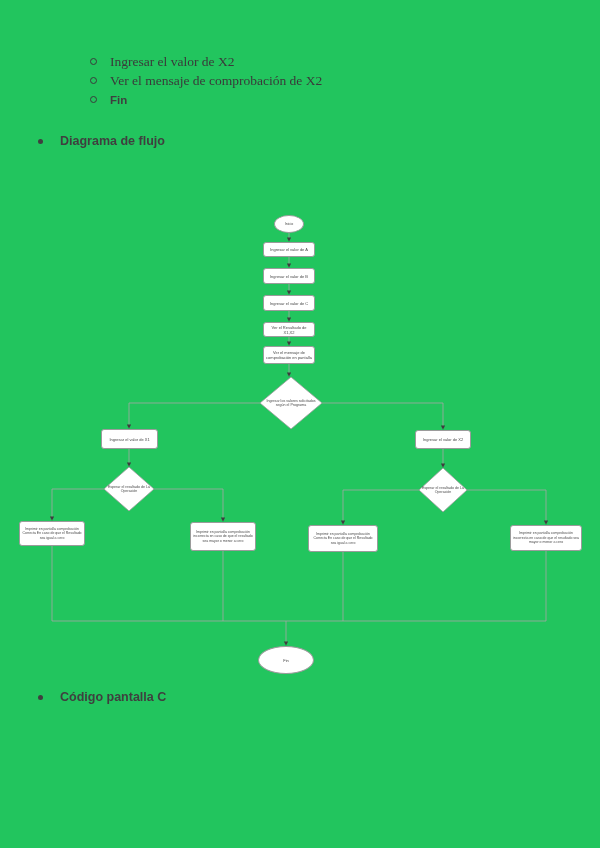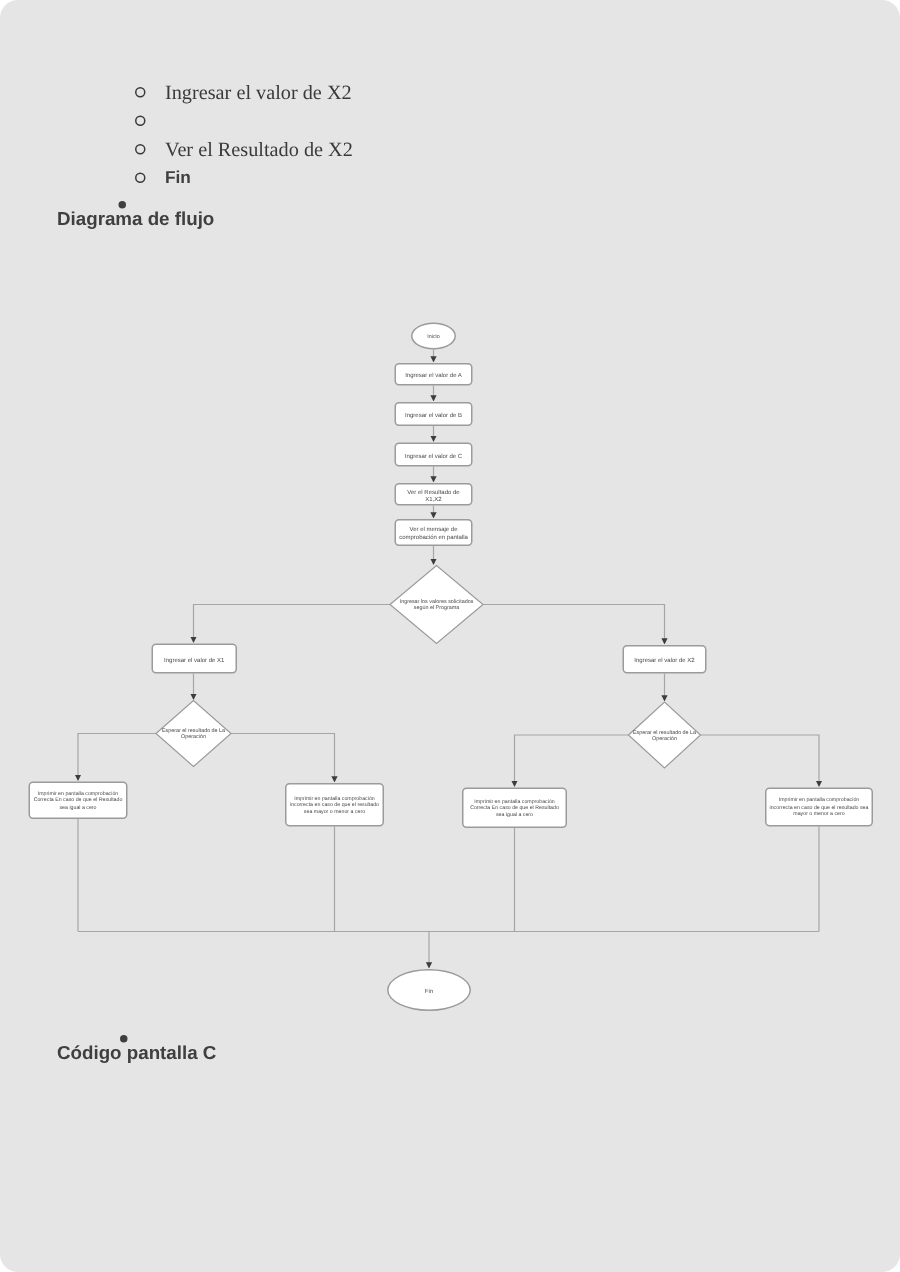--- a/index.html
+++ b/index.html
@@ -1,37 +1,37 @@
 <!DOCTYPE html>
 <html><head>
 <meta charset="utf-8">
 <style>
   html,body{margin:0;padding:0;}
   body{
     width:600px;height:848px;background:#ffffff;position:relative;overflow:hidden;
     font-family:"Liberation Sans",sans-serif;-webkit-text-size-adjust:none;
   }
-  .page{position:absolute;inset:0;background:#e5e5e5;border-radius:12px;}
+  .page{position:absolute;inset:0;background:#22c55e;}
 
   
   .sublist{position:absolute;left:90px;top:52px;margin:0;padding:0;list-style:none;}
   .sublist li{display:flex;align-items:center;height:19px;}
   .circle-marker{
     width:5px;height:5px;border:1.2px solid #3a3a3a;border-radius:50%;
     flex:0 0 auto;margin-right:13px;background:transparent;
   }
   .serif-text{
     font-family:"Liberation Serif",serif;font-size:13.5px;color:#3a3a3a;white-space:nowrap;
   }
   .sans-text{
     font-family:"Liberation Sans",sans-serif;font-size:11.5px;font-weight:600;color:#3f3f3f;white-space:nowrap;
   }
 
   
-  .section-bullet{position:absolute;left:38px;display:flex;align-items:center;flex-direction:column;}
+  .section-bullet{position:absolute;left:38px;display:flex;align-items:center;}
   .dot-marker{width:5px;height:5px;border-radius:50%;background:#3f3f3f;flex:0 0 auto;margin-right:17px;}
   .section-label{font-size:12.5px;font-weight:600;color:#3f3f3f;white-space:nowrap;}
 
   
   .flowchart{position:absolute;left:0;top:200px;width:600px;height:490px;}
   .flowchart svg{position:absolute;left:0;top:0;}
   .fc-node{
     position:absolute;box-sizing:border-box;background:#fff;
     border:0.8px solid #9b9b9b;border-radius:3px;
     display:flex;align-items:center;justify-content:center;text-align:center;
@@ -50,24 +50,21 @@
 
 <div class="page">
 
   <ul class="sublist">
     <li>
       <span class="circle-marker"></span>
       <span class="serif-text">Ingresar el valor de X2</span>
     </li>
     <li>
       <span class="circle-marker"></span>
-    </li>
-    <li>
-      <span class="circle-marker"></span>
-      <span class="serif-text">Ver el Resultado de X2</span>
+      <span class="serif-text">Ver el mensaje de comprobación de X2</span>
     </li>
     <li>
       <span class="circle-marker"></span>
       <span class="sans-text">Fin</span>
     </li>
   </ul>
 
   <div class="section-bullet" style="top:134px;">
     <span class="dot-marker"></span>
     <span class="section-label">Diagrama de flujo</span>

